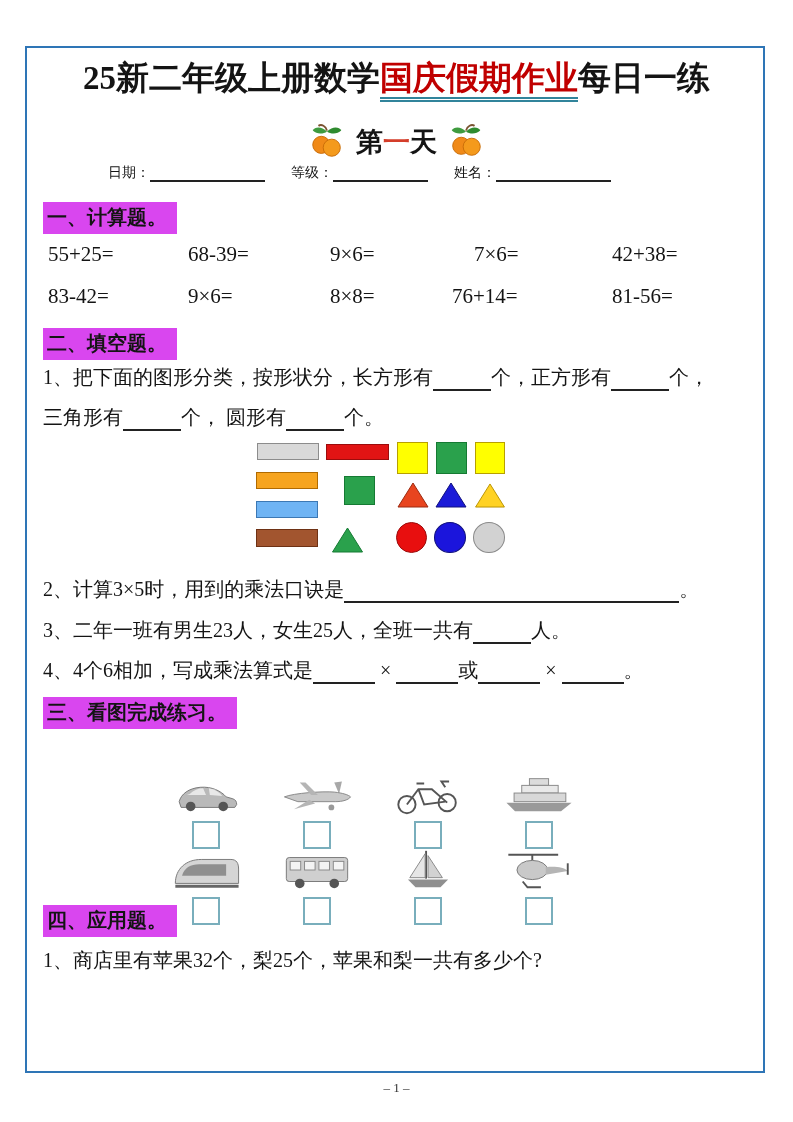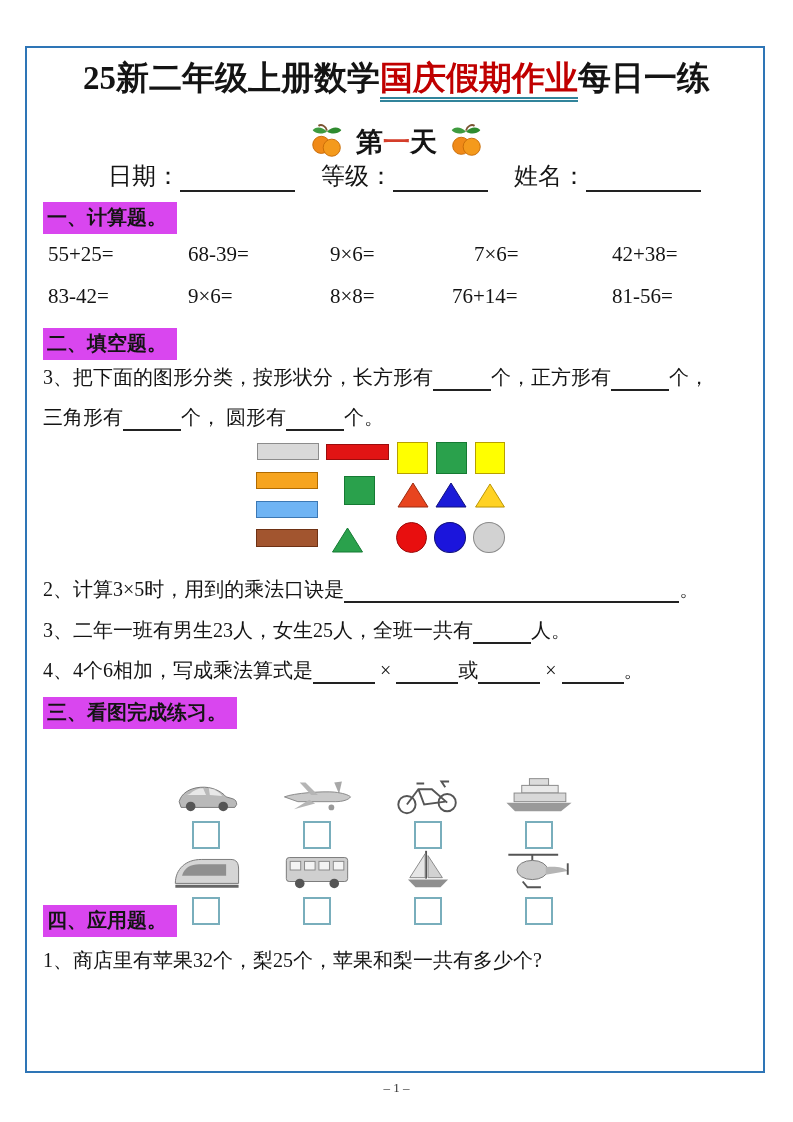--- a/index.html
+++ b/index.html
@@ -7,21 +7,21 @@
         font-family:"Liberation Serif","DejaVu Serif",serif;color:#141414;}
   .frame{position:absolute;left:25px;top:46px;width:740px;height:1027px;
          border:2px solid #2e75b6;box-sizing:border-box;}
   .title{position:absolute;left:0;top:56px;width:100%;text-align:center;
          font-size:33px;font-weight:bold;white-space:nowrap;}
   .title .hl{color:#c00000;border-bottom:5px double #31849b;padding-bottom:1px;}
   .day{position:absolute;left:0;top:103px;width:100%;display:flex;justify-content:center;
        align-items:center;gap:10px;font-size:27px;font-weight:bold;margin-top:20px;}
   .day .red{color:#d43d2a;}
   .fruit svg{display:block;}
-  .meta{position:absolute;left:108px;top:160px;font-size:24px;display:flex;gap:26px;}
+  .meta{position:absolute;left:108px;top:160px;font-size:14px;display:flex;gap:26px;}
   .blank{display:inline-block;border-bottom:2px solid #222;height:20px;vertical-align:bottom;}
   .w115{width:115px}.w95{width:95px}.w58{width:58px}.w335{width:335px}.w62{width:62px}
   .sec-head{position:absolute;left:43px;background:#d946ef;font-weight:bold;
             font-size:20px;padding:2px 10px 3px 4px;white-space:nowrap;}
   .qline{position:absolute;left:43px;font-size:20px;white-space:nowrap;}
   .calc{position:absolute;left:0;top:0;width:100%;height:0;font-size:21px;}
   .ci{position:absolute;white-space:nowrap;}
   #shapes{position:absolute;left:255px;top:441px;width:252px;height:118px;}
   #shapes .shp{position:absolute;box-sizing:border-box;}
   .veh-grid{position:absolute;left:150px;width:445px;display:grid;
@@ -80,21 +80,21 @@
   <div class="calc">
     <span class="ci" style="left:48px;top:284px">83-42=</span>
     <span class="ci" style="left:188px;top:284px">9×6=</span>
     <span class="ci" style="left:330px;top:284px">8×8=</span>
     <span class="ci" style="left:452px;top:284px">76+14=</span>
     <span class="ci" style="left:612px;top:284px">81-56=</span>
   </div>
 
   <div class="sec-head" style="top:328px">二、填空题。</div>
 
-  <div class="qline" style="top:364px"><span>3、把下面的图形分类，按形状分，长方形有</span><span class="blank w58"></span><span>个，正方形有</span><span class="blank w58"></span><span>个，</span></div>
+  <div class="qline" style="top:364px"><span>1、把下面的图形分类，按形状分，长方形有</span><span class="blank w58"></span><span>个，正方形有</span><span class="blank w58"></span><span>个，</span></div>
   <div class="qline" style="top:404px"><span>三角形有</span><span class="blank w58"></span><span>个， 圆形有</span><span class="blank w58"></span><span>个。</span></div>
 
   <div id="shapes">
       <div class="shp" style="left: 2px; top: 2px; width: 62px; height: 17px; background: rgb(217, 217, 217); border: 1px solid rgb(140, 140, 140);"></div>
       <div class="shp" style="left: 71px; top: 3px; width: 63px; height: 16px; background: rgb(225, 20, 20); border: 1px solid rgb(156, 12, 12);"></div>
       <div class="shp" style="left: 142px; top: 1px; width: 31px; height: 32px; background: rgb(255, 255, 0); border: 1px solid rgb(184, 160, 0);"></div>
       <div class="shp" style="left: 181px; top: 1px; width: 31px; height: 32px; background: rgb(42, 161, 76); border: 1px solid rgb(21, 122, 51);"></div>
       <div class="shp" style="left: 220px; top: 1px; width: 30px; height: 32px; background: rgb(255, 255, 0); border: 1px solid rgb(184, 160, 0);"></div>
       <div class="shp" style="left: 1px; top: 31px; width: 62px; height: 17px; background: rgb(246, 164, 31); border: 1px solid rgb(176, 106, 0);"></div>
       <div class="shp" style="left: 89px; top: 35px; width: 31px; height: 29px; background: rgb(42, 161, 76); border: 1px solid rgb(21, 122, 51);"></div>

